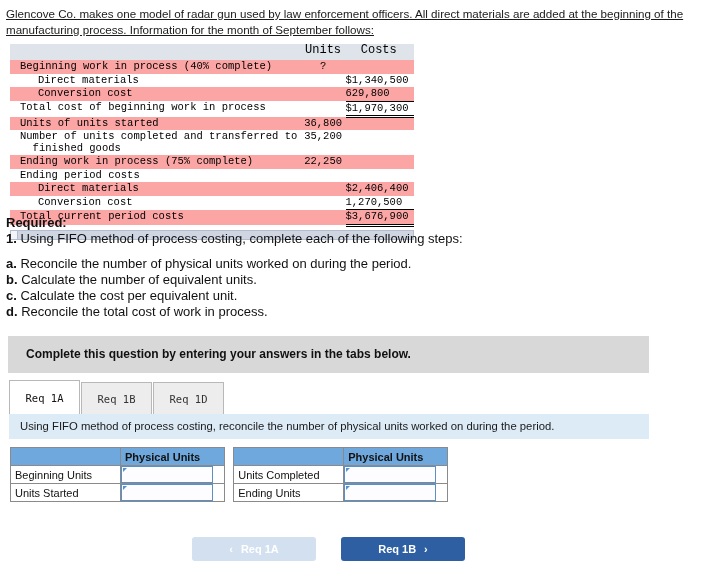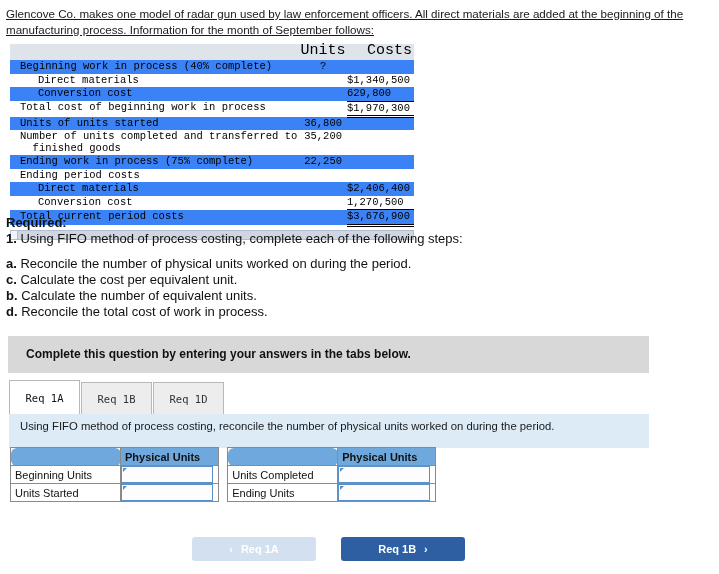--- a/index.html
+++ b/index.html
@@ -43,22 +43,22 @@
     font-size: 10.5px;
     line-height: 11.5px;
     color: #000;
   }
   table.exhibit td, table.exhibit th {
     padding: 1px 0 1px 0;
     vertical-align: top;
     font-weight: normal;
   }
   .ex-hdrrow td { background: #dfe3ea; height: 13px; }
-  .ex-hdrrow td.c { text-align: center; font-size: 15px; padding-bottom: 2px;}
-  .shade td { background: #3b82f6; }
+  .ex-hdrrow td.c { text-align: center; font-size: 12px; padding-bottom: 2px;}
+  .shade td { background: #fca5a5; }
   .plain td { background: #ffffff; }
   .lbl { padding-left: 10px !important; width: 270px; white-space: pre; }
   .lbl.ind { padding-left: 28px !important; }
   .units { width: 60px; text-align: center; }
   .costs { width: 74px; text-align: left; padding-right: 2px !important; }
   .u-single { border-bottom: 1px solid #000; }
   .u-double { border-bottom: 3px double #000; }
   .scrollbar {
     margin-top: 3px;
     height: 10px;
@@ -135,21 +135,21 @@
     height: 34px;
     border-color: #b8b8b8;
   }
 
   
   .infobar {
     position: absolute;
     left: 9px;
     top: 414px;
     width: 640px;
-    height: 34px;
+    height: 25px;
     background: #dcebf6;
     box-sizing: border-box;
   }
   .infobar span {
     position: absolute;
     left: 11px;
     top: 6px;
     font-size: 11.3px;
     color: #1a1a1a;
   }
@@ -170,22 +170,22 @@
     background: #ffffff;
     white-space: nowrap;
   }
   .answer-grid td.hdr {
     background: #6fa8dc;
     font-weight: bold;
     text-align: center;
     color: #111;
     height: 18px;
   }
-  .answer-grid td.lab { width: 110px; border-radius: 6px; }
-  .answer-grid td.val { width: 92px; text-align: right; padding-right: 18px; }
+  .answer-grid td.lab { width: 110px; }
+  .answer-grid td.val { width: 92px; text-align: right; padding-right: 24px; }
   .answer-grid td.spacer {
     width: 9px;
     border: none;
     background: transparent;
   }
   .answer-grid td.hdr.spacer { background: transparent; border: none; }
 
   .cellinput {
     position: relative;
     width: 92px;
@@ -233,21 +233,21 @@
 <body>
 
 <div class="intro">Glencove Co. makes one model of radar gun used by law enforcement officers. All direct materials are added at the beginning of the manufacturing process. Information for the month of September follows:</div>
 
 <div class="exhibit-wrap">
   <table class="exhibit">
     <tbody id="exhibit-body">
       <tr class="ex-hdrrow">
         <td class="lbl"></td>
         <td class="units c">Units</td>
-        <td class="costs c" style="text-align:right">Costs</td>
+        <td class="costs c" style="text-align:center">Costs</td>
       </tr>
     <tr class="shade">
           <td class="lbl">Beginning work in process (40% complete)</td>
           <td class="units">?</td>
           <td class="costs"></td>
         </tr>
         <tr class="plain">
           <td class="lbl ind">Direct materials</td>
           <td class="units"></td>
           <td class="costs">$1,340,500</td>
@@ -306,22 +306,22 @@
 </div>
 
 <div class="required">
   <div class="hd">Required:</div>
   <div>
     <b>1.</b><span> Using FIFO method of process costing, complete each of the following steps:</span>
   </div>
   <div class="gap"></div>
   <div id="required-steps">
       <div><b>a.</b><span> Reconcile the number of physical units worked on during the period.</span></div>
+      <div><b>b.</b><span> Calculate the number of equivalent units.</span></div>
       <div><b>c.</b><span> Calculate the cost per equivalent unit.</span></div>
-      <div><b>b.</b><span> Calculate the number of equivalent units.</span></div>
       <div><b>d.</b><span> Reconcile the total cost of work in process.</span></div>
     </div>
 </div>
 
 <div class="banner">
   <span>Complete this question by entering your answers in the tabs below.</span>
 </div>
 
 <div class="tabs" id="tabs-container">
     <div class="tab active">

